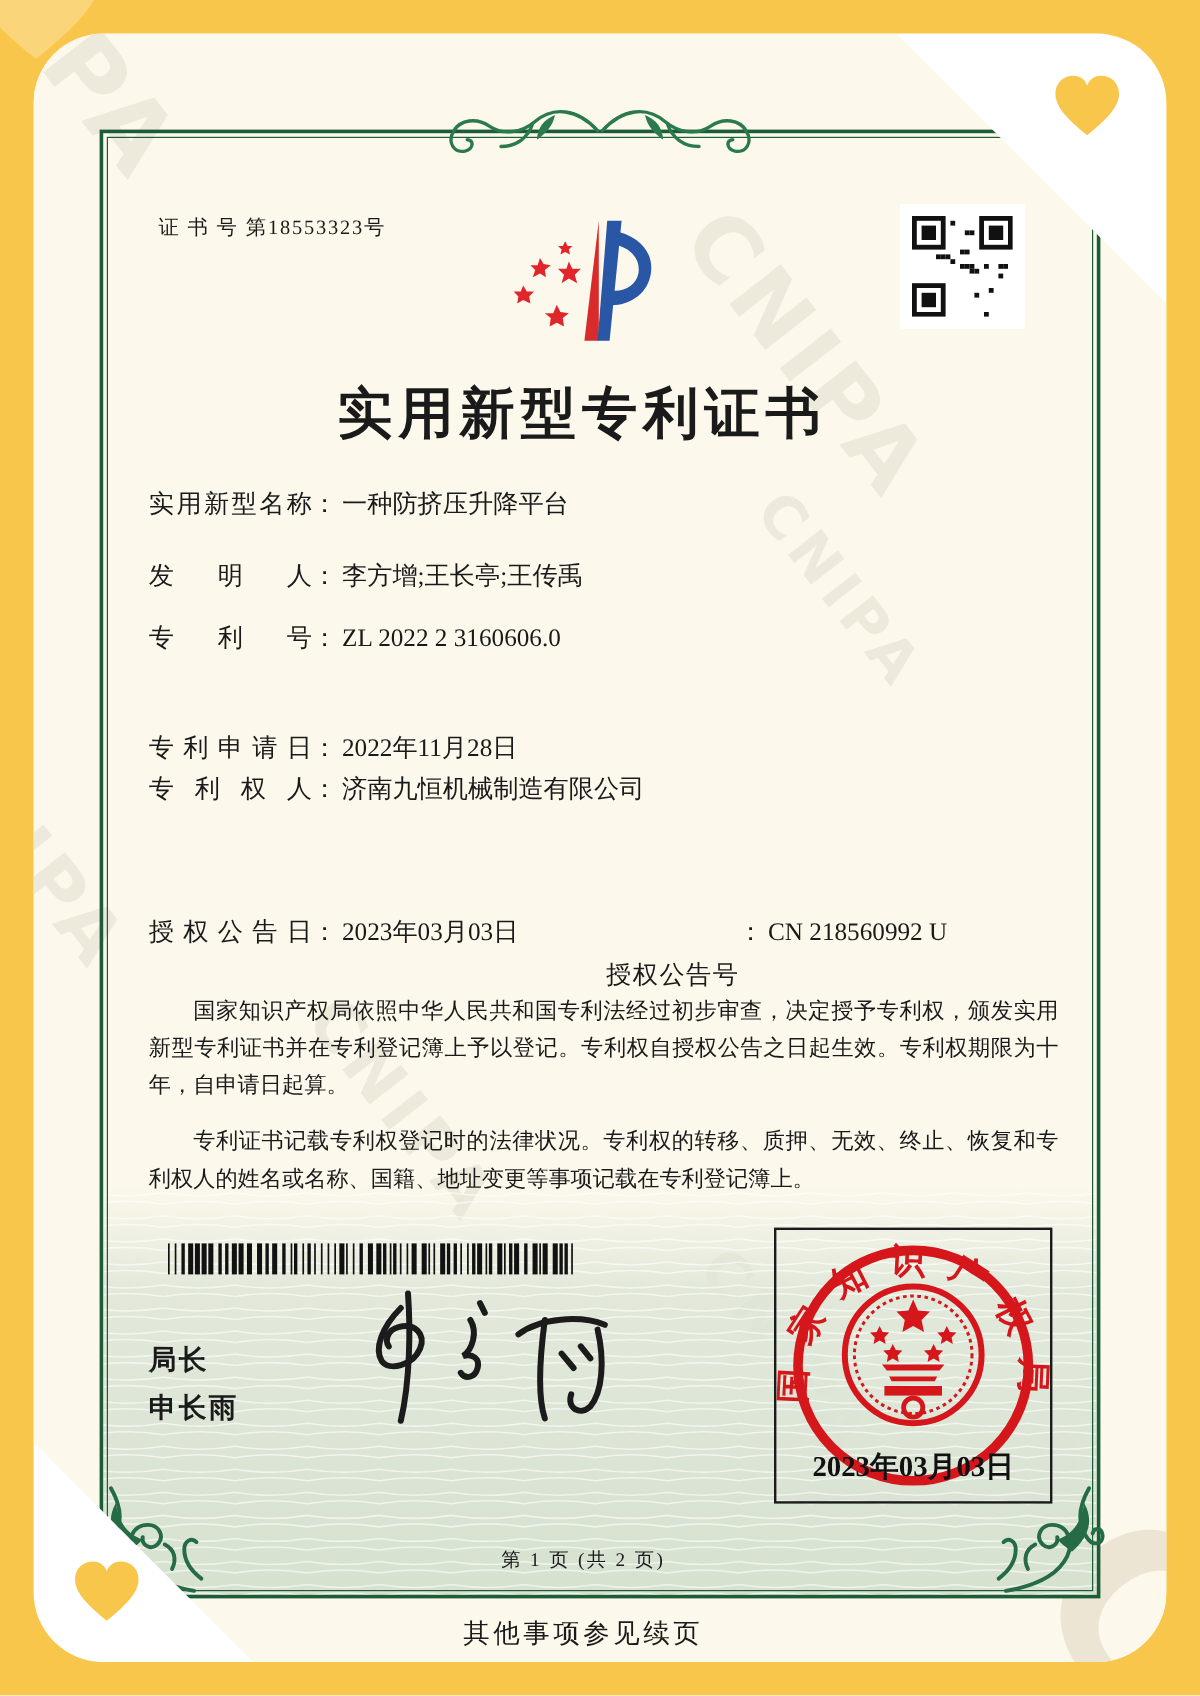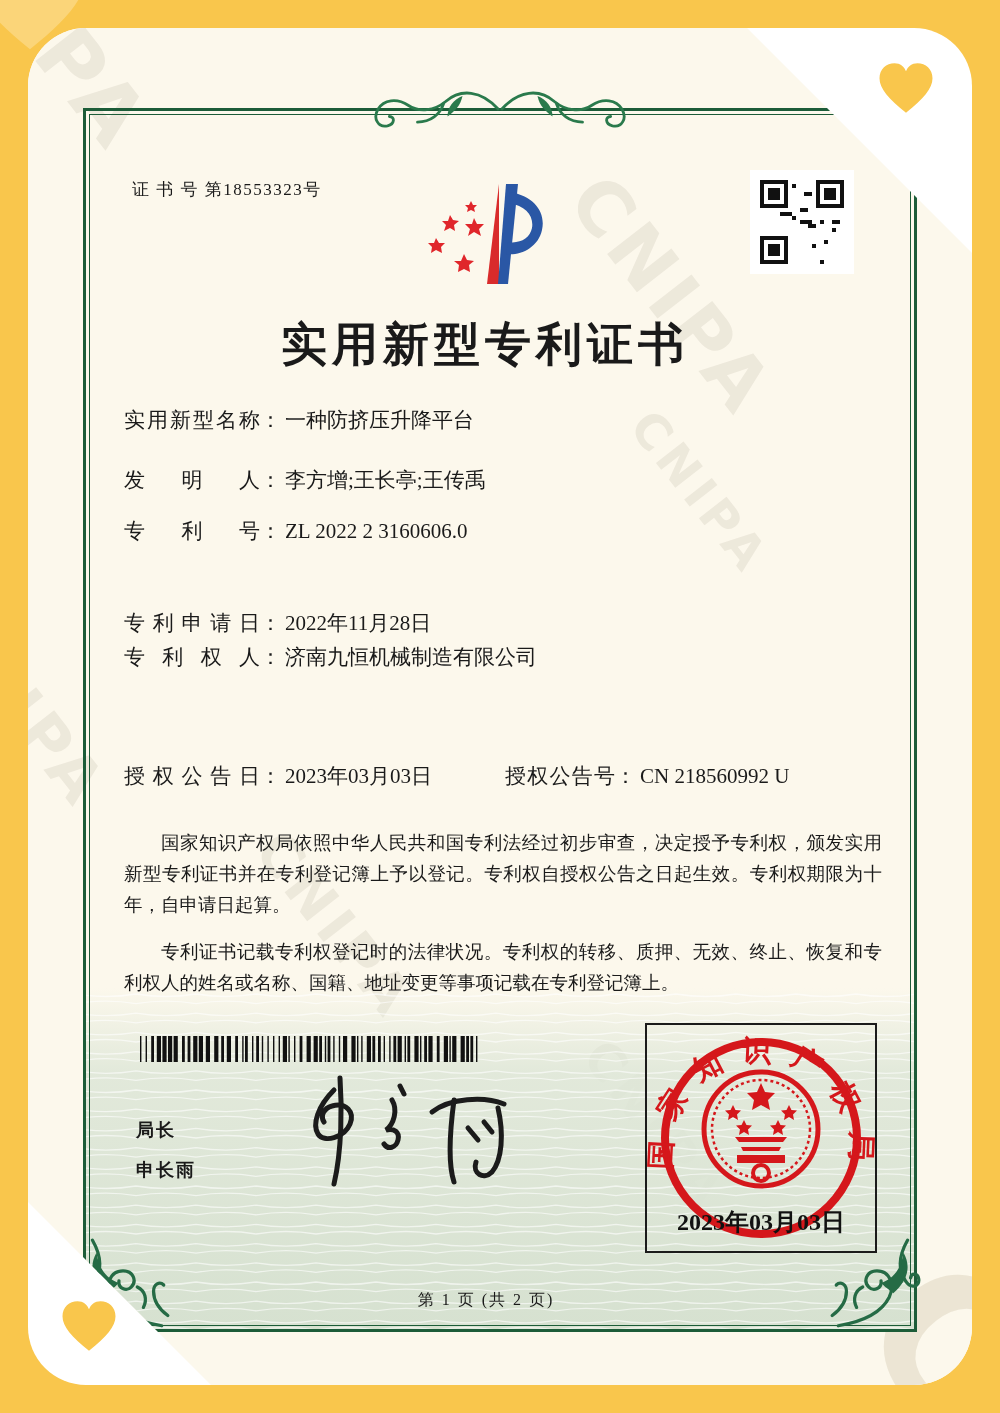--- a/index.html
+++ b/index.html
@@ -20,24 +20,24 @@
   .flourish{position:absolute;}
   
   .abs{position:absolute;}
   .certno{left:104px;top:150px;font-size:17px;letter-spacing:1.5px;}
   .title{left:52px;top:286px;width:810px;text-align:center;font-size:46px;font-weight:700;letter-spacing:5px;}
   .frow{left:96px;width:800px;font-size:21px;line-height:30px;}
   .flabel{display:inline-block;width:136px;text-align:justify;text-align-last:justify;vertical-align:top;}
   .fcolon{display:inline-block;vertical-align:top;margin-right:4px;}
   .fvalue{display:inline-block;vertical-align:top;width:585px;}
   .pair2{position:absolute;left:381px;top:0;}
-  .pair2 .flabel{width:110px;}
+  .pair2 .flabel{width:110px;margin-top:36px;}
   .paras{left:96px;top:784px;width:758px;font-size:18.5px;line-height:31px;text-align:justify;}
   .paras p{margin:16px 0 12px 0;text-indent:37px;}
-  .signer{left:108px;font-family:"Liberation Sans",sans-serif;font-weight:600;font-size:18px;letter-spacing:2px;}
+  .signer{left:96px;font-family:"Liberation Sans",sans-serif;font-weight:600;font-size:23px;letter-spacing:2px;}
   .pageinfo{left:58px;top:1262px;width:800px;text-align:center;font-size:16px;letter-spacing:2px;}
   .contnote{left:58px;top:1318px;width:800px;text-align:center;font-size:22px;letter-spacing:3px;}
   .qrpatch{left:722px;top:142px;width:104px;height:104px;background:#ffffff;}
   .sealbox{left:617px;top:995px;width:228px;height:226px;border:2px solid #1b1b1b;box-sizing:content-box;}
   .heart{position:absolute;}
 </style>
 </head>
 <body>
 
 <div class="page">
@@ -324,20 +324,21 @@
             <circle cx="114" cy="148" r="8" fill="none" stroke="#D5171B" stroke-width="4"></circle>
           </g>
           <text font-size="29" font-weight="bold" letter-spacing="18" fill="#D5171B" font-family="Liberation Serif, serif">
             <textPath href="#sealArc" startOffset="14">国家知识产权局</textPath>
           </text>
           <text x="114" y="205" text-anchor="middle" font-size="24" font-weight="bold" fill="#111111" font-family="Liberation Serif, serif">2023年03月03日</text>
         </svg>
       </div>
 
       <div class="abs pageinfo">第 1 页 (共 2 页)</div>
+      <div class="abs contnote">其他事项参见续页</div>
 
     </div>
 
     <svg class="heart" style="left:849px;top:34px;width:58px;height:53px;" viewBox="0 0 100 92">
       <path d="M50 88 C 20 64 4 46 4 28 C 4 12 16 2 30 2 C 40 2 47 8 50 16 C 53 8 60 2 70 2 C 84 2 96 12 96 28 C 96 46 80 64 50 88 Z" fill="#F9C64C"></path>
     </svg>
     <svg class="heart" style="left:32px;top:1272px;width:58px;height:53px;" viewBox="0 0 100 92">
       <path d="M50 88 C 20 64 4 46 4 28 C 4 12 16 2 30 2 C 40 2 47 8 50 16 C 53 8 60 2 70 2 C 84 2 96 12 96 28 C 96 46 80 64 50 88 Z" fill="#F9C64C"></path>
     </svg>
 

